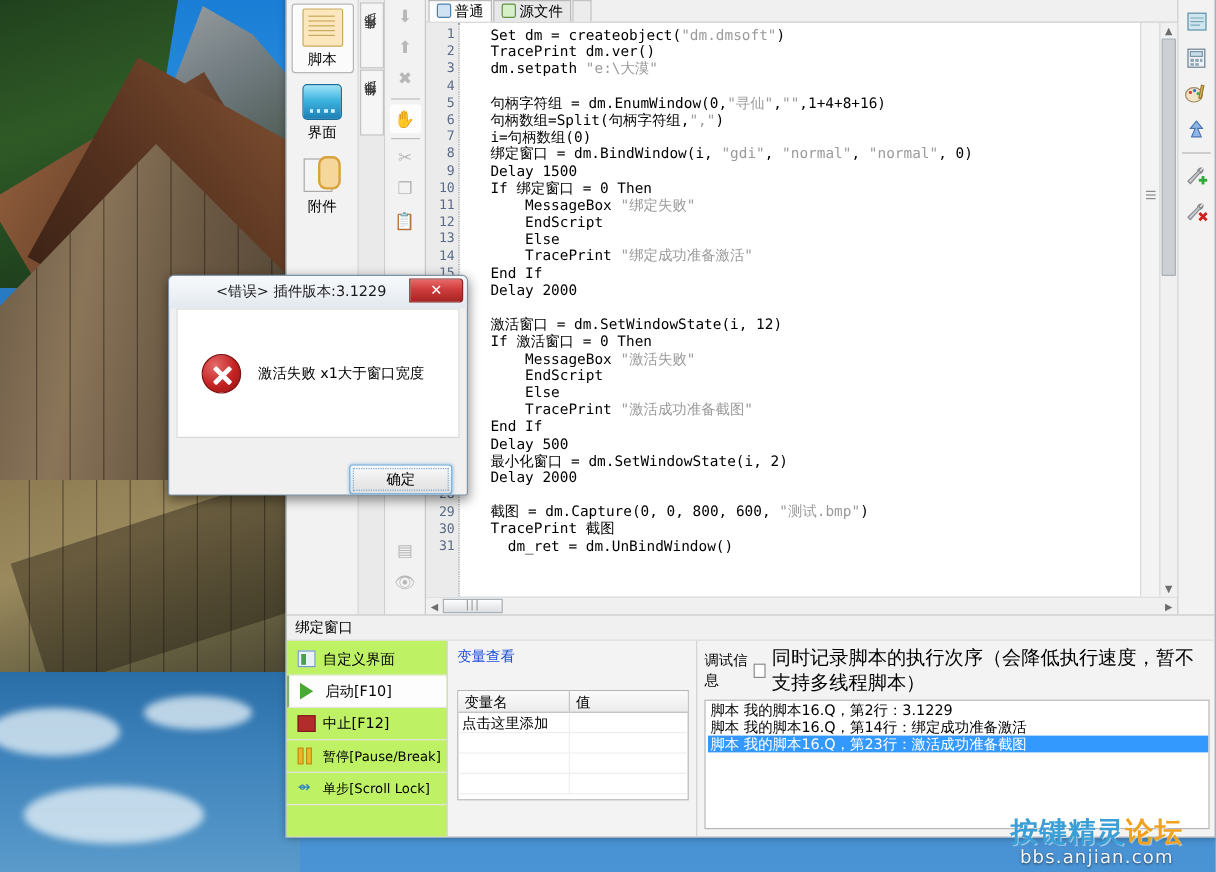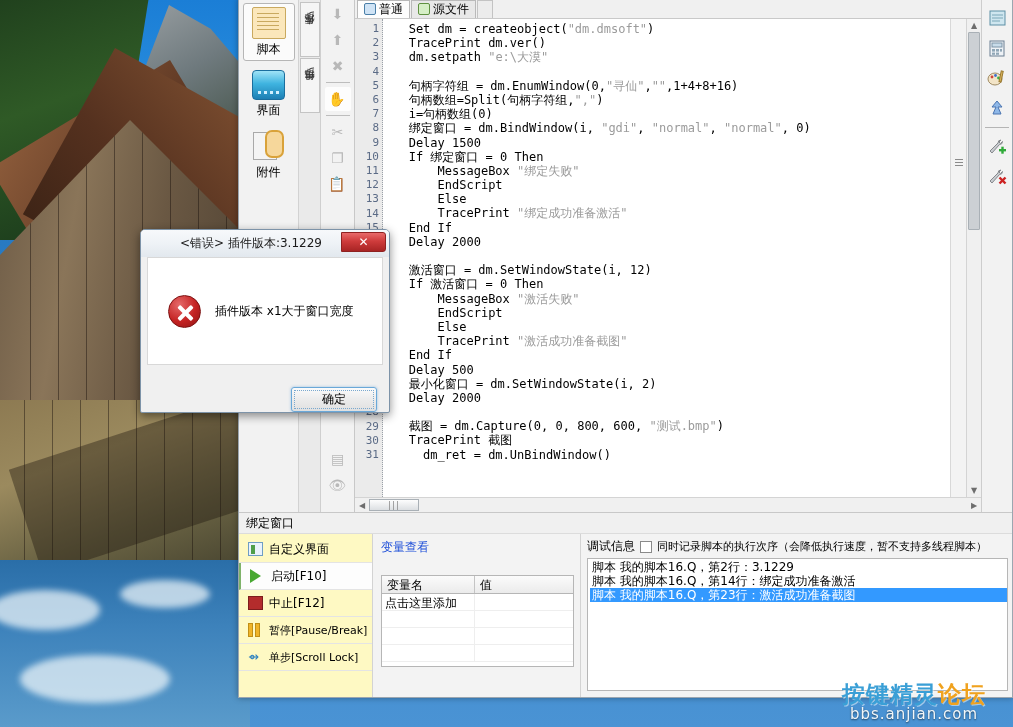--- a/index.html
+++ b/index.html
@@ -232,21 +232,21 @@
   .rsep { width: 24px; height: 1px; background: #b5b5b5; margin: 4px 0; }
 
   
   .debug-title {
     height: 21px; background: #f0f0f0; border-top: 1px solid #c8c8c8;
     display: flex; align-items: center; padding-left: 7px;
     font-size: 12px; color: #000;
   }
   .debug-body { flex: 1; display: flex; background: #f3f3f3; border-top: 1px solid #dcdcdc; }
 
-  .dbg-left { width: 134px; border-right: 1px solid #d3d3d3; padding-top: 2px; background: #fef9c3;}
+  .dbg-left { width: 134px; border-right: 1px solid #d3d3d3; padding-top: 2px; background: #bef264;}
   .dbg-item {
     height: 27px; display: flex; align-items: center; gap: 6px;
     padding-left: 9px; font-size: 12px; color: #000;
     border-bottom: 1px solid #e4e4e4;
   }
   .dbg-item.hl { background: #fdfdfd; border-left: 2px solid #7fb36a; padding-left: 7px; }
   .sq { width: 15px; height: 14px; flex: 0 0 15px; }
   .sq-ui { background: #e9f2fb; border: 1px solid #6f9dc4; position: relative;}
   .sq-ui::after{content:"";position:absolute;left:2px;top:2px;width:4px;height:9px;background:#4f9e4a;}
   .tri-play { width:0;height:0;border-top:7px solid transparent;border-bottom:7px solid transparent;border-left:11px solid #49a832; flex:0 0 11px; margin-left:2px;}
@@ -263,21 +263,21 @@
   .vt-c1 { width: 93px; border-right: 1px solid #c4c4c4; }
   .vt-c2 { flex: 1; }
   .vt-row { display: flex; height: 17px; border-bottom: 1px solid #eeeeee; }
   .vt-row div { font-size: 12px; color: #000; padding: 1px 0 0 3px; }
   .vt-row .vt-c1 { border-right: 1px solid #eeeeee; }
 
   .dbg-right { flex: 1; padding: 4px 4px 6px 6px; display: flex; flex-direction: column; }
   .dbg-right-head { display: flex; align-items: center; gap: 5px; margin-bottom: 3px; }
   .dbg-right-head .t { font-size: 12px; color: #000; }
   .chk { width: 12px; height: 12px; border: 1px solid #8a8a8a; background: #fff; }
-  .dbg-right-head .note { font-size: 11px; color: #000; }
+  .dbg-right-head .note { font-size: 16px; color: #000; }
   .loglist { flex: 1; background: #fff; border: 1px solid #b6b6b6; padding: 1px 0 0 2px; overflow: hidden; }
   .logline { font-size: 12px; color: #000; line-height: 14px; white-space: nowrap; padding-left: 2px;}
   .logline.sel { background: #3399ff; color: #fff; }
 
   
   #dlg {
     position: absolute; left: 140px; top: 229px; width: 250px; height: 184px;
     background: #f0f0f0;
     border: 1px solid #7d93a8;
     border-radius: 5px 5px 2px 2px;
@@ -606,21 +606,21 @@
   </div>
 </div>
 
 <div id="dlg">
   <div class="dlg-tb">
     <span class="dlg-title">&lt;错误&gt; 插件版本:3.1229</span>
     <span class="dlg-close">✕</span>
   </div>
   <div class="dlg-body">
     <span class="err-ic"></span>
-    <span class="err-msg">插件版本 x1大于窗口宽度</span>
+    <span class="err-msg">激活失败 x1大于窗口宽度</span>
   </div>
   <div class="dlg-foot">
     <div class="ok-btn">确定</div>
   </div>
 </div>
 
 <div id="wm">
   <div class="wm-1"><span>按键精灵</span><span class="o">论坛</span></div>
   <div class="wm-2">bbs.anjian.com</div>
 </div>

